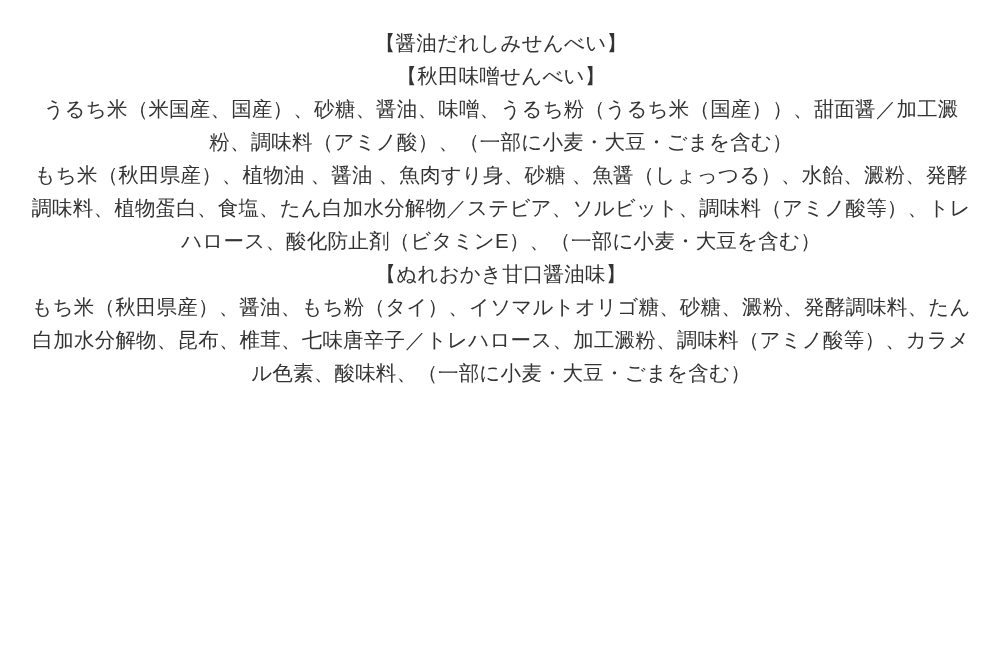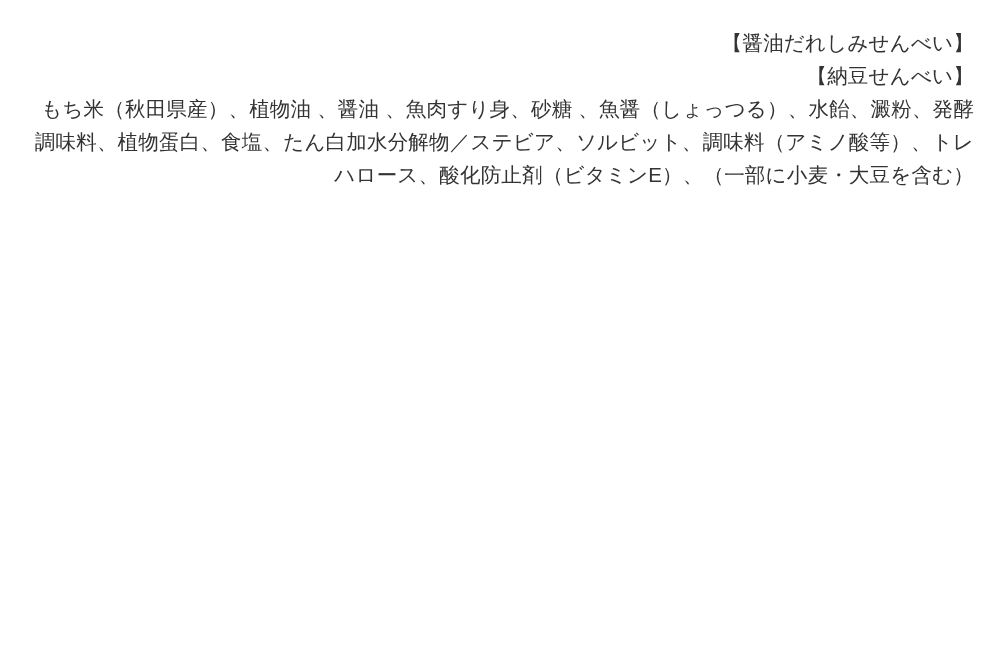--- a/index.html
+++ b/index.html
@@ -25,37 +25,44 @@
     padding: 0;
   }
   .product-title,
   .product-ingredients {
     font-size: 20.5px;
     line-height: 33px;
     font-weight: 400;
     letter-spacing: 0.2px;
     margin: 0;
     padding: 0;
-    text-align: right;
+    text-align: center;
     word-break: break-all;
     overflow-wrap: anywhere;
   }
 </style>
 </head>
 <body>
 
 <div class="doc">
 
   <section class="product-section">
     <div class="product-title">【醤油だれしみせんべい】</div>
   </section>
 
+  <section class="product-section">
+    <div class="product-title">【秋田味噌せんべい】</div>
+    <div class="product-ingredients">うるち米（米国産、国産）、砂糖、醤油、味噌、うるち粉（うるち米（国産））、甜面醤／加工澱粉、調味料（アミノ酸）、（一部に小麦・大豆・ごまを含む）</div>
+  </section>
 
   <section class="product-section">
-    <div class="product-title">【納豆せんべい】</div>
   </section>
 
   <section class="product-section">
     <div class="product-ingredients">もち米（秋田県産）、植物油 、醤油 、魚肉すり身、砂糖 、魚醤（しょっつる）、水飴、澱粉、発酵調味料、植物蛋白、食塩、たん白加水分解物／ステビア、ソルビット、調味料（アミノ酸等）、トレハロース、酸化防止剤（ビタミンE）、（一部に小麦・大豆を含む）</div>
   </section>
 
+  <section class="product-section">
+    <div class="product-title">【ぬれおかき甘口醤油味】</div>
+    <div class="product-ingredients">もち米（秋田県産）、醤油、もち粉（タイ）、イソマルトオリゴ糖、砂糖、澱粉、発酵調味料、たん白加水分解物、昆布、椎茸、七味唐辛子／トレハロース、加工澱粉、調味料（アミノ酸等）、カラメル色素、酸味料、（一部に小麦・大豆・ごまを含む）</div>
+  </section>
 
 </div>
 
 </body></html>

